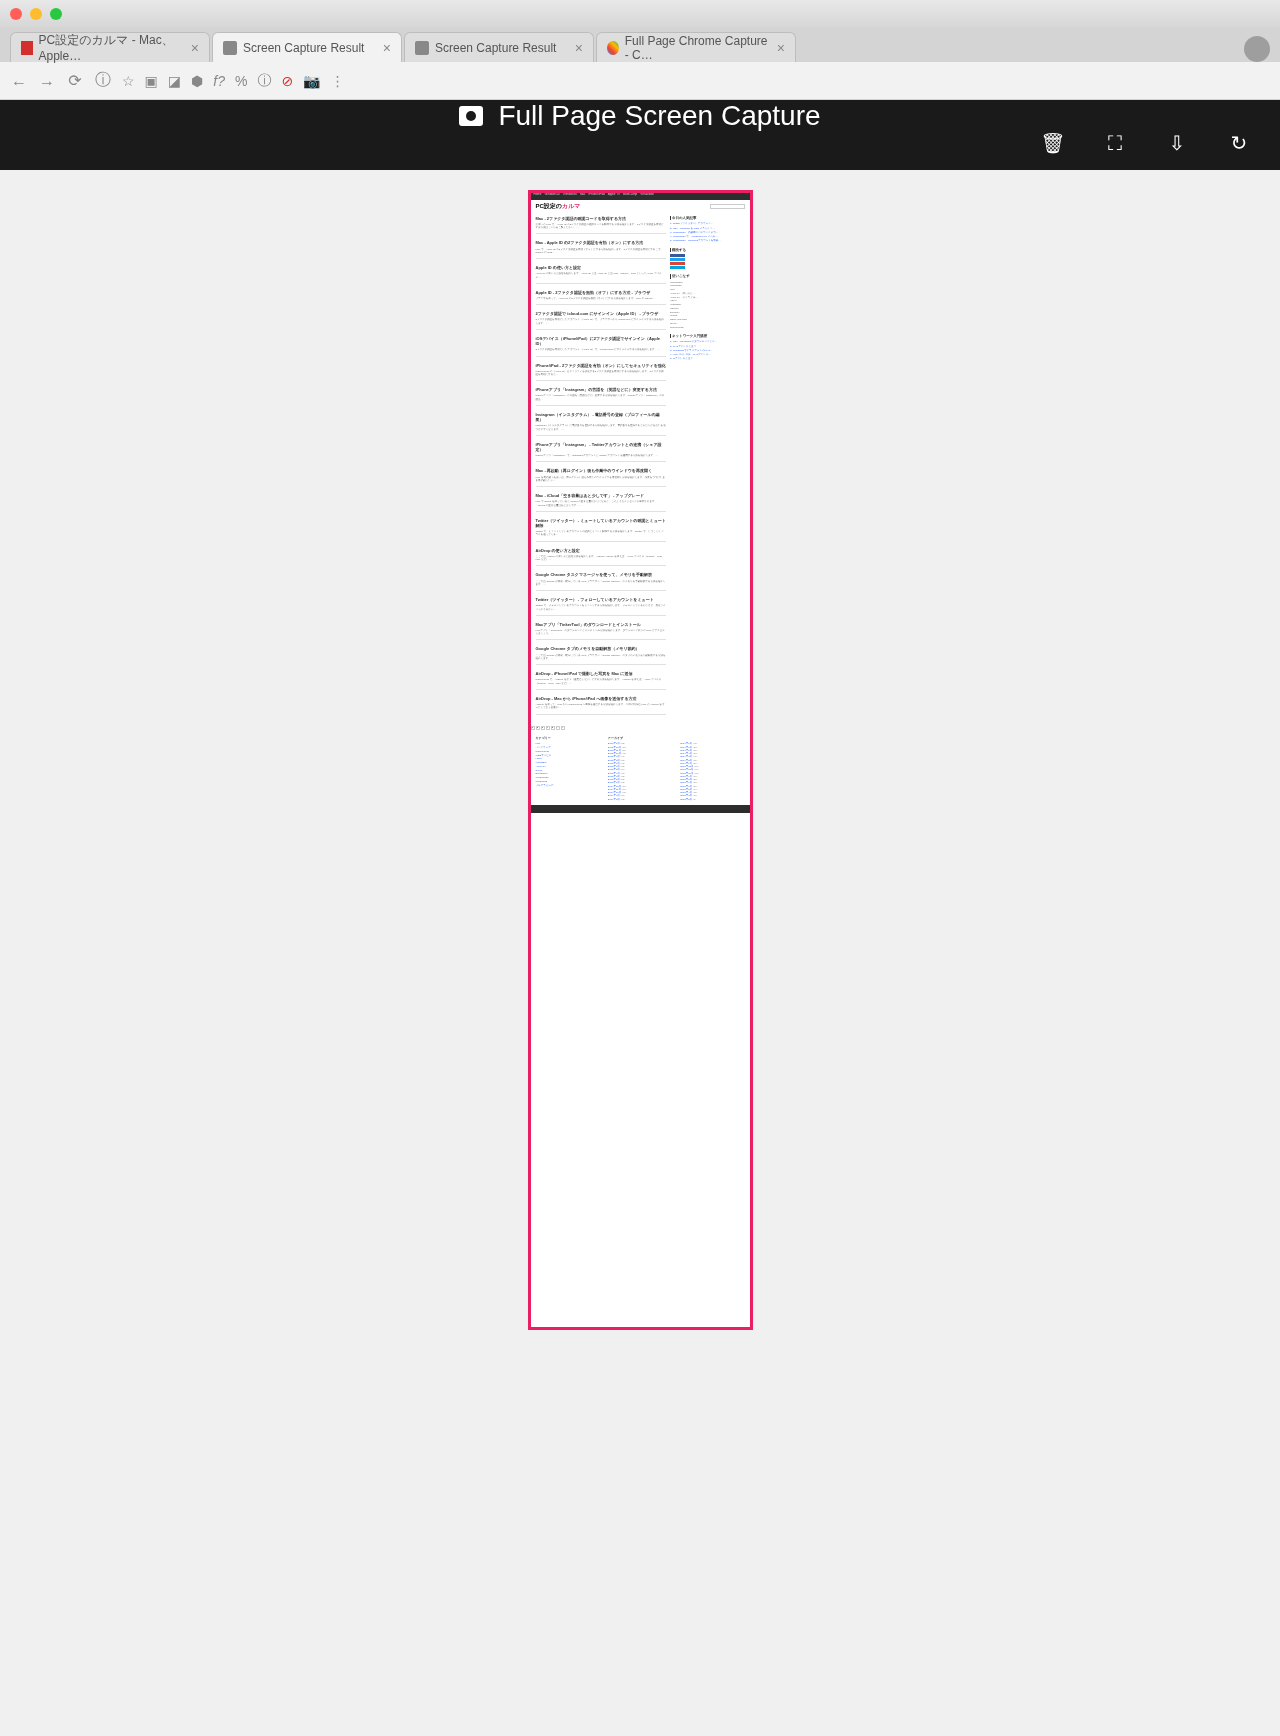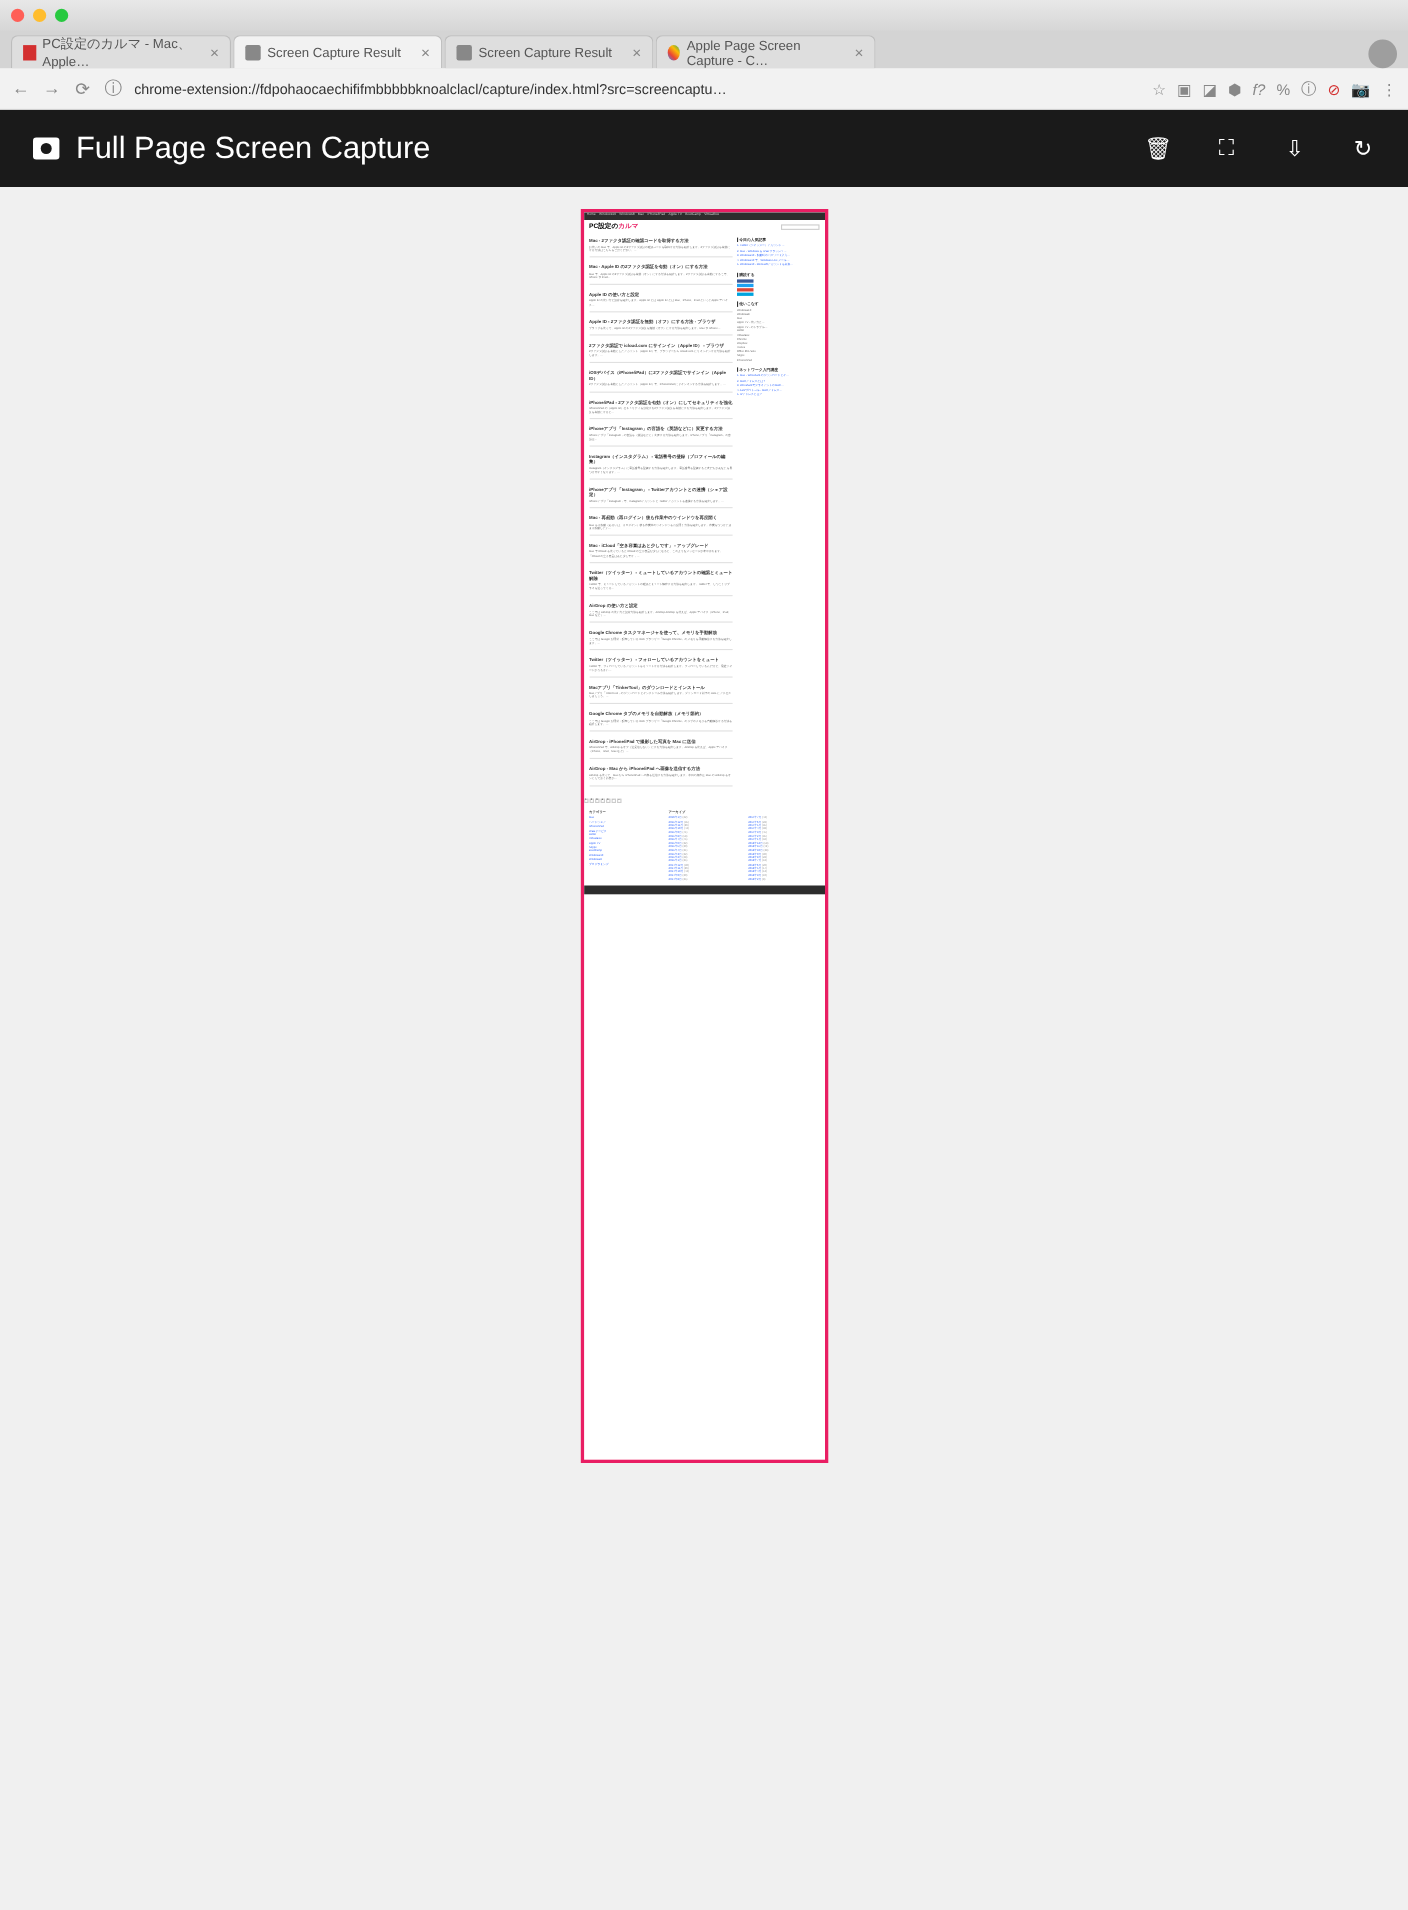--- a/index.html
+++ b/index.html
@@ -20,21 +20,21 @@
 .fav-cam { background: #888; border-radius: 2px; }
 .fav-multi { background: linear-gradient(45deg,#4285f4,#ea4335,#fbbc05,#34a853); border-radius: 50%; }
 .user-ic { margin-left: auto; width: 26px; height: 26px; background: #9e9e9e; border-radius: 50%; margin-right: 10px; }
 
 .addrbar { height: 38px; background: #f2f2f2; display: flex; align-items: center; padding: 0 10px; gap: 10px; border-bottom: 1px solid #d0d0d0; }
 .nav-ic { width: 18px; height: 18px; color: #888; display: flex; align-items: center; justify-content: center; font-size: 16px; }
 .url { flex: 1; font-size: 13px; color: #333; white-space: nowrap; overflow: hidden; text-overflow: ellipsis; }
 .ext-ic { color: #888; font-size: 14px; }
 
 
-.ext-header { height: 70px; background: #1a1a1a; display: flex; align-items: center; padding: 0 30px; color: #fff; }
+.ext-header { height: 70px; background: #1a1a1a; display: flex; align-items: center; padding: 0 30px; color: #fff; flex-direction: column; }
 .ext-title { font-size: 28px; font-weight: 300; display: flex; align-items: center; gap: 15px; }
 .cam-icon { width: 24px; height: 20px; background: #fff; border-radius: 3px; position: relative; }
 .cam-icon::before { content: ""; position: absolute; top: 50%; left: 50%; transform: translate(-50%,-50%); width: 10px; height: 10px; border-radius: 50%; background: #1a1a1a; }
 .ext-actions { margin-left: auto; display: flex; gap: 40px; }
 .act-ic { width: 22px; height: 22px; color: #fff; display: flex; align-items: center; justify-content: center; font-size: 20px; }
 
 
 .viewport { background: #f0f0f0; height: calc(1736px - 28px - 34px - 38px - 70px); display: flex; justify-content: center; padding-top: 20px; }
 .capture-frame { border: 3px solid #e91e63; background: #fff; width: 225px; height: 1140px; position: relative; overflow: hidden; }
 
@@ -91,32 +91,31 @@
       <span>Screen Capture Result</span>
       <span class="close">×</span>
     </div>
     <div class="tab inactive">
       <span class="favicon fav-cam"></span>
       <span>Screen Capture Result</span>
       <span class="close">×</span>
     </div>
     <div class="tab inactive">
       <span class="favicon fav-multi"></span>
-      <span>Apple Page Screen Capture - C…</span>
+      <span>Full Page Chrome Capture - C…</span>
       <span class="close">×</span>
     </div>
     <div class="user-ic"></div>
   </div>
 
   <div class="addrbar">
     <div class="nav-ic">←</div>
     <div class="nav-ic">→</div>
     <div class="nav-ic">⟳</div>
     <div class="nav-ic">ⓘ</div>
-    <div class="url">chrome-extension://fdpohaocaechififmbbbbbknoalclacl/capture/index.html?src=screencaptu…</div>
     <div class="ext-ic">☆</div>
     <div class="ext-ic">▣</div>
     <div class="ext-ic">◪</div>
     <div class="ext-ic">⬢</div>
     <div class="ext-ic"><i>f?</i></div>
     <div class="ext-ic">%</div>
     <div class="ext-ic">ⓘ</div>
     <div class="ext-ic" style="color:#d32f2f">⊘</div>
     <div class="ext-ic">📷</div>
     <div class="ext-ic">⋮</div>

